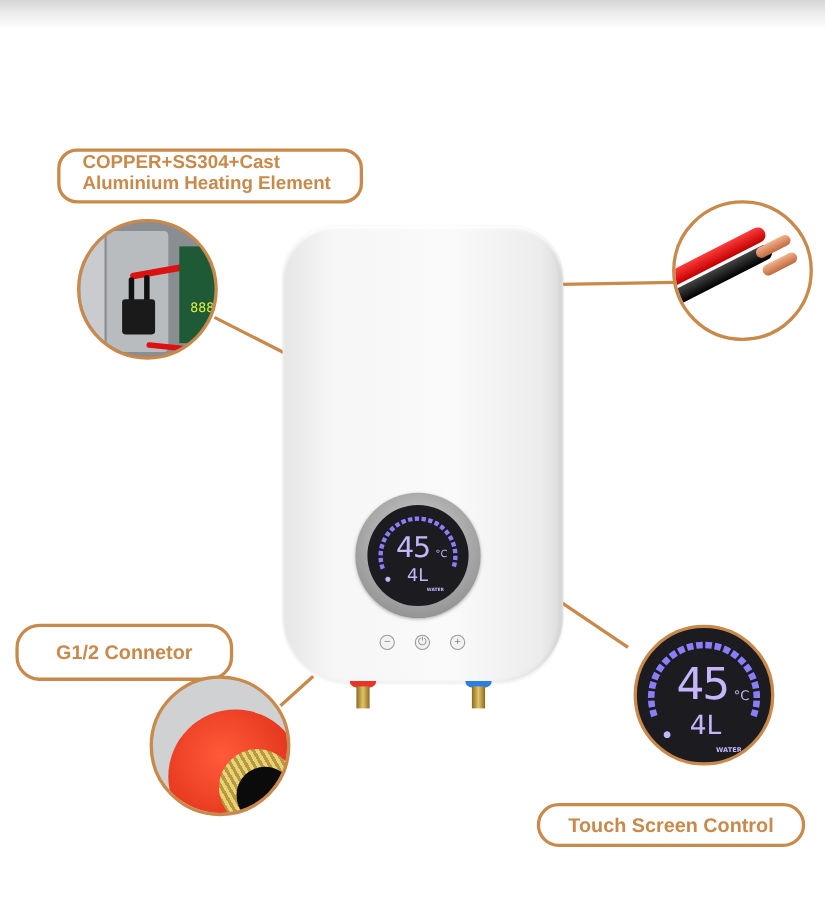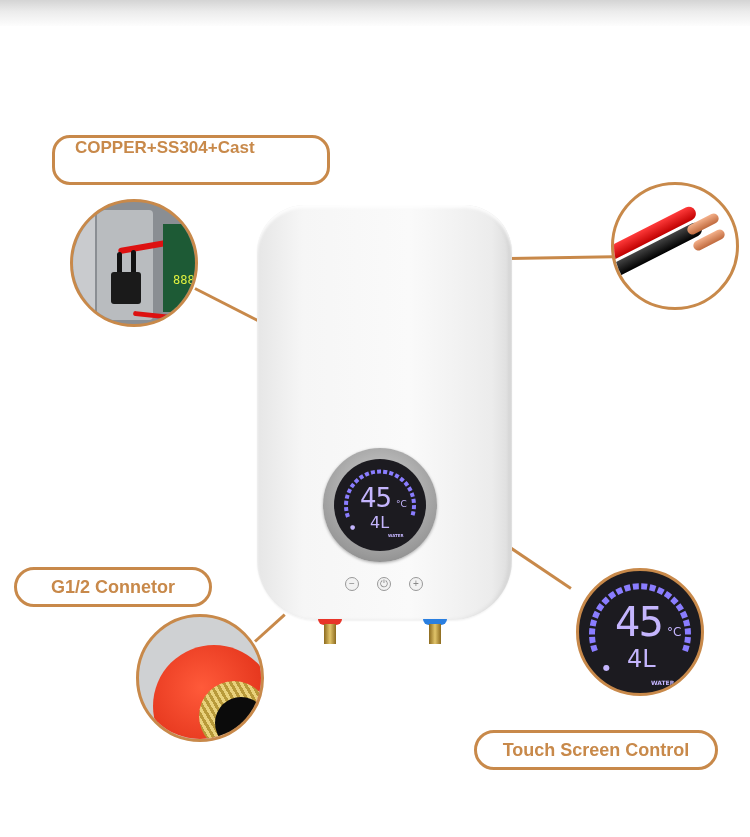--- a/index.html
+++ b/index.html
@@ -11,22 +11,22 @@
     background: linear-gradient(to bottom, #d4d4d4 0%, #ececec 45%, #fdfdfd 100%);
   }
 
   .label {
     position: absolute; border: 3px solid #c8894a; border-radius: 22px;
     color: #c8894a; font-weight: bold; background: #fff;
     display: flex; align-items: center; justify-content: center; text-align: left;
   }
   .label span { display: block; }
   .label-copper { left: 52px; top: 135px; width: 278px; height: 50px; border-radius: 18px; padding-left: 20px; justify-content: flex-start; font-size: 17px; line-height: 19px; flex-direction: column; align-items: flex-start; }
-  .label-g12 { left: 14px; top: 567px; width: 198px; height: 40px; font-size: 18px; }
-  .label-touch { left: 474px; top: 730px; width: 244px; height: 40px; font-size: 18px; }
+  .label-g12 { left: 14px; top: 567px; width: 198px; height: 52px; font-size: 18px; }
+  .label-touch { left: 488px; top: 730px; width: 244px; height: 40px; font-size: 18px; }
 
   .leader { position: absolute; height: 3px; background: #c8894a; transform-origin: 0 50%; }
 
   .circle {
     position: absolute; border-radius: 50%; border: 3px solid #c8894a; overflow: hidden;
   }
 
   
   .c-pcb { left: 70px; top: 199px; width: 128px; height: 128px; background: #8a8e93; }
   .c-pcb .plate { position: absolute; left: 24px; top: 8px; width: 56px; height: 110px; background: #b9bcbf; border-radius: 4px; }
@@ -79,20 +79,21 @@
   .pipe { position: absolute; width: 12px; height: 20px; background: linear-gradient(to right, #8c6a1e, #e1c46a, #8c6a1e); }
   .collar { position: absolute; width: 24px; height: 6px; border-radius: 0 0 6px 6px; }
 </style>
 </head>
 <body>
 
 <div class="top-shade"></div>
 
 <div class="label label-copper">
   <span>COPPER+SS304+Cast</span>
+  <span>Aluminium Heating Element</span>
 </div>
 <div class="label label-g12">
   <span>G1/2 Connetor</span>
 </div>
 <div class="label label-touch">
   <span>Touch Screen Control</span>
 </div>
 
 <div class="leader" style="left:195px;top:287px;width:105px;transform:rotate(27deg);"></div>
 <div class="leader" style="left:510px;top:257px;width:103px;transform:rotate(-1deg);"></div>

